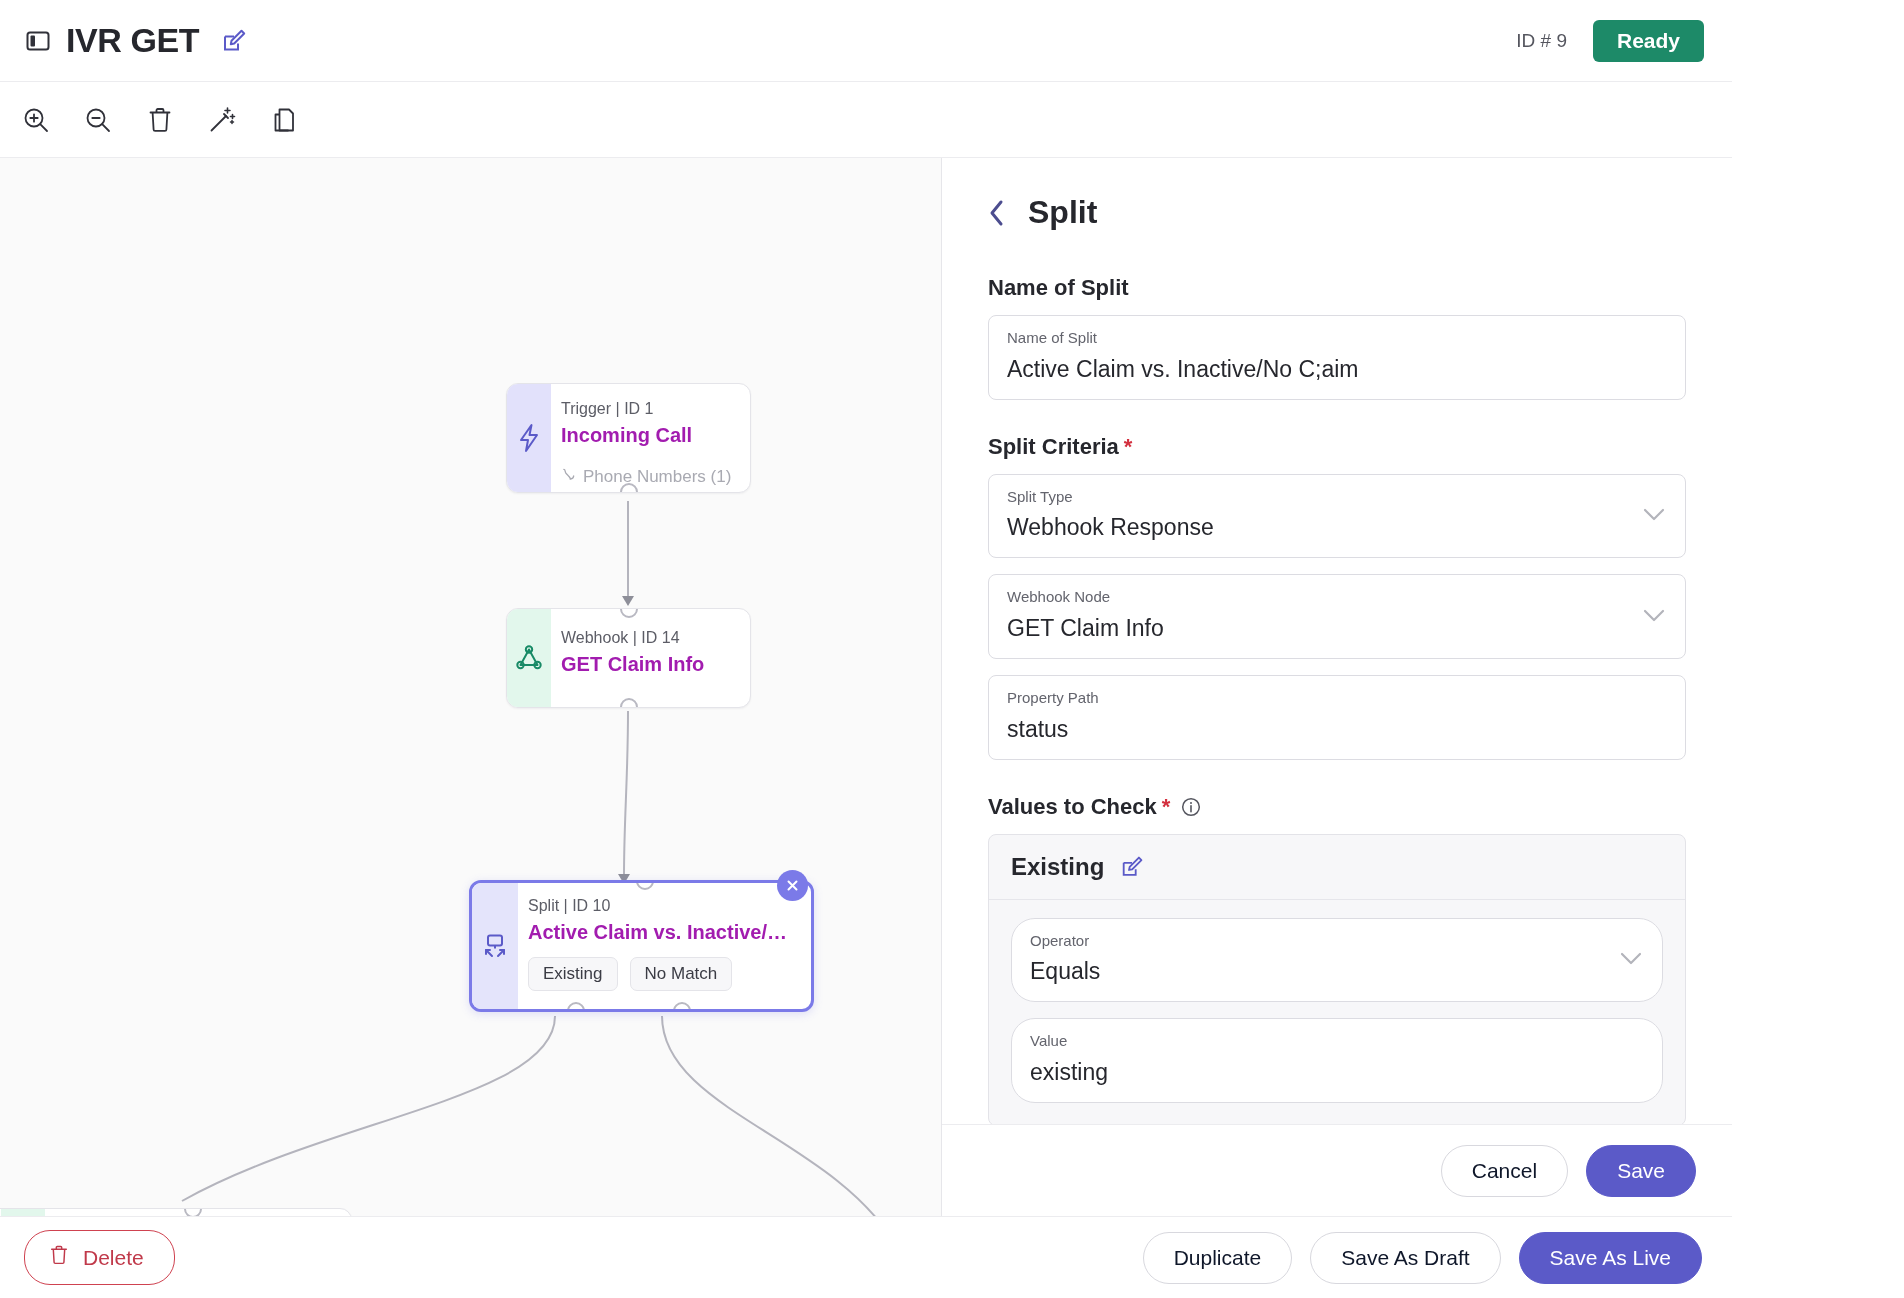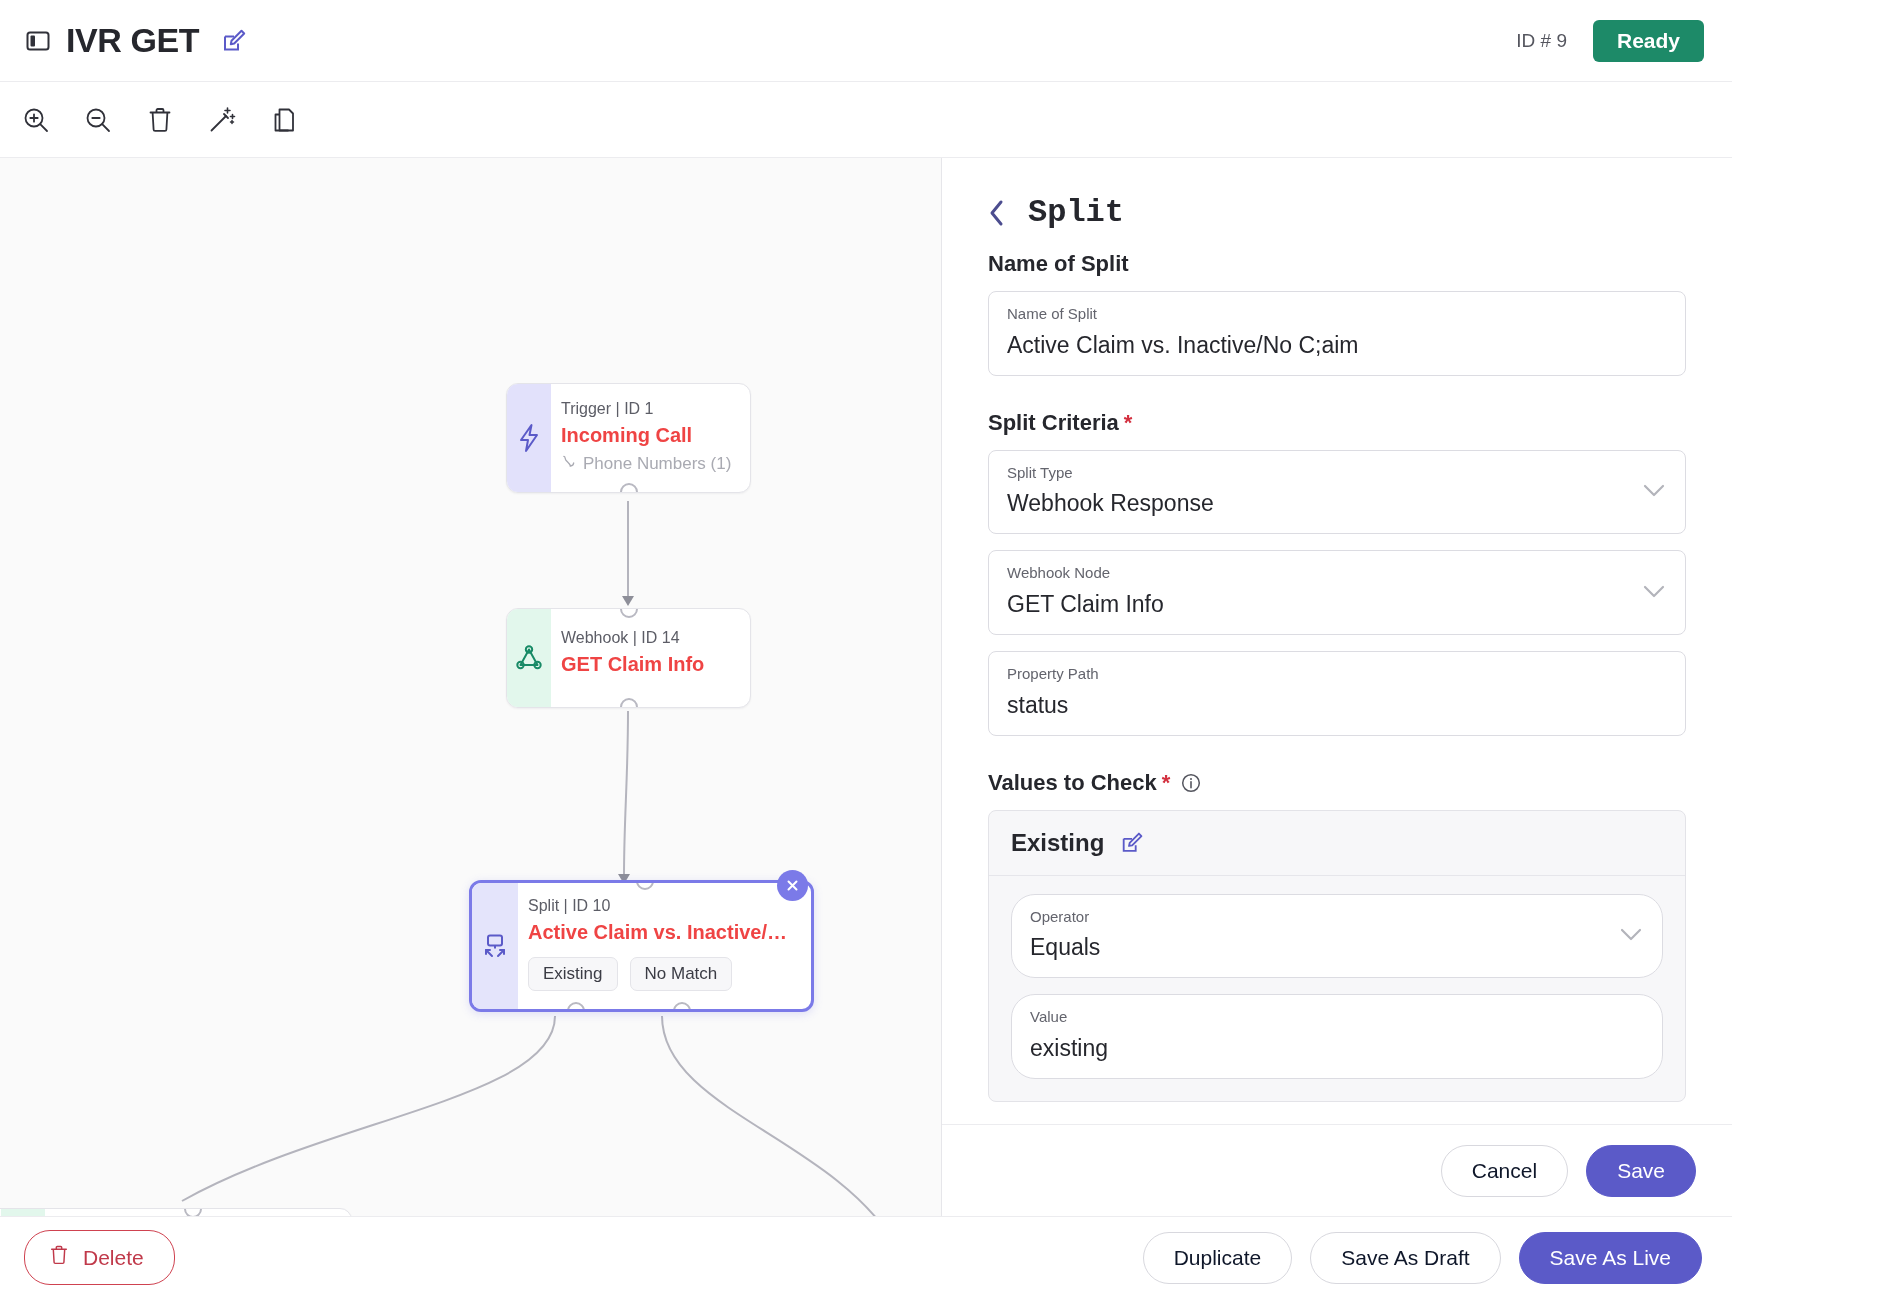--- a/index.html
+++ b/index.html
@@ -79,26 +79,26 @@
     box-shadow: 0 1px 2px rgba(16,16,40,.05);
     overflow: hidden;
   }
   .node-icon {
     width: 44px; flex: 0 0 44px;
     display: flex; align-items: center; justify-content: center;
   }
   .node-body { flex: 1 1 auto; padding: 14px 16px 14px 10px; min-width: 0; }
   .node-sub { font-size: 16px; color: #5c5d66; line-height: 1.35; white-space: nowrap; }
   .node-title {
-    font-size: 20px; font-weight: 700; color: #ef4444;
+    font-size: 20px; font-weight: 700; color: #a21caf;
     line-height: 1.35; margin-top: 2px;
     white-space: nowrap; overflow: hidden; text-overflow: ellipsis;
   }
   .node-meta {
-    font-size: 17px; color: #a9aab2; margin-top: 5px;
+    font-size: 17px; color: #a9aab2; margin-top: 18px;
     display: flex; align-items: center; gap: 7px; white-space: nowrap;
   }
   .node.trigger .node-icon { background: #e2e1fb; }
   .node.webhook .node-icon { background: #e2f7ec; }
   .node.sayplay .node-icon { background: #e2f7ec; }
   .node.split .node-icon { background: #e4e4fb; }
 
   .node.selected {
     border: 3px solid #7b7ae8;
     box-shadow: 0 2px 10px rgba(110,110,230,.20);
@@ -125,21 +125,21 @@
   
   .side-panel {
     width: 790px; flex: 0 0 790px;
     background: #fff; display: flex; flex-direction: column;
     position: relative;
   }
   .panel-scroll {
     flex: 1 1 auto; overflow: hidden;
     padding: 36px 46px 10px 46px;
   }
-  .panel-head { display: flex; align-items: center; gap: 22px; margin-bottom: 20px; font-family: Liberation Mono, monospace; }
+  .panel-head { display: flex; align-items: center; gap: 22px; margin-bottom: 44px; }
   .back-chevron { cursor: pointer; display: flex; align-items: center; }
   .panel-title { font-size: 32px; font-weight: 700; color: #26272d; }
 
   .section-label {
     font-size: 22px; font-weight: 700; color: #26272d;
     margin-bottom: 14px; display: flex; align-items: center; gap: 3px;
   }
   .req-star { color: #d32f3e; font-size: 22px; font-weight: 700; margin-left: 2px; }
   .info-icon { margin-left: 8px; display: inline-flex; cursor: pointer; }
 

